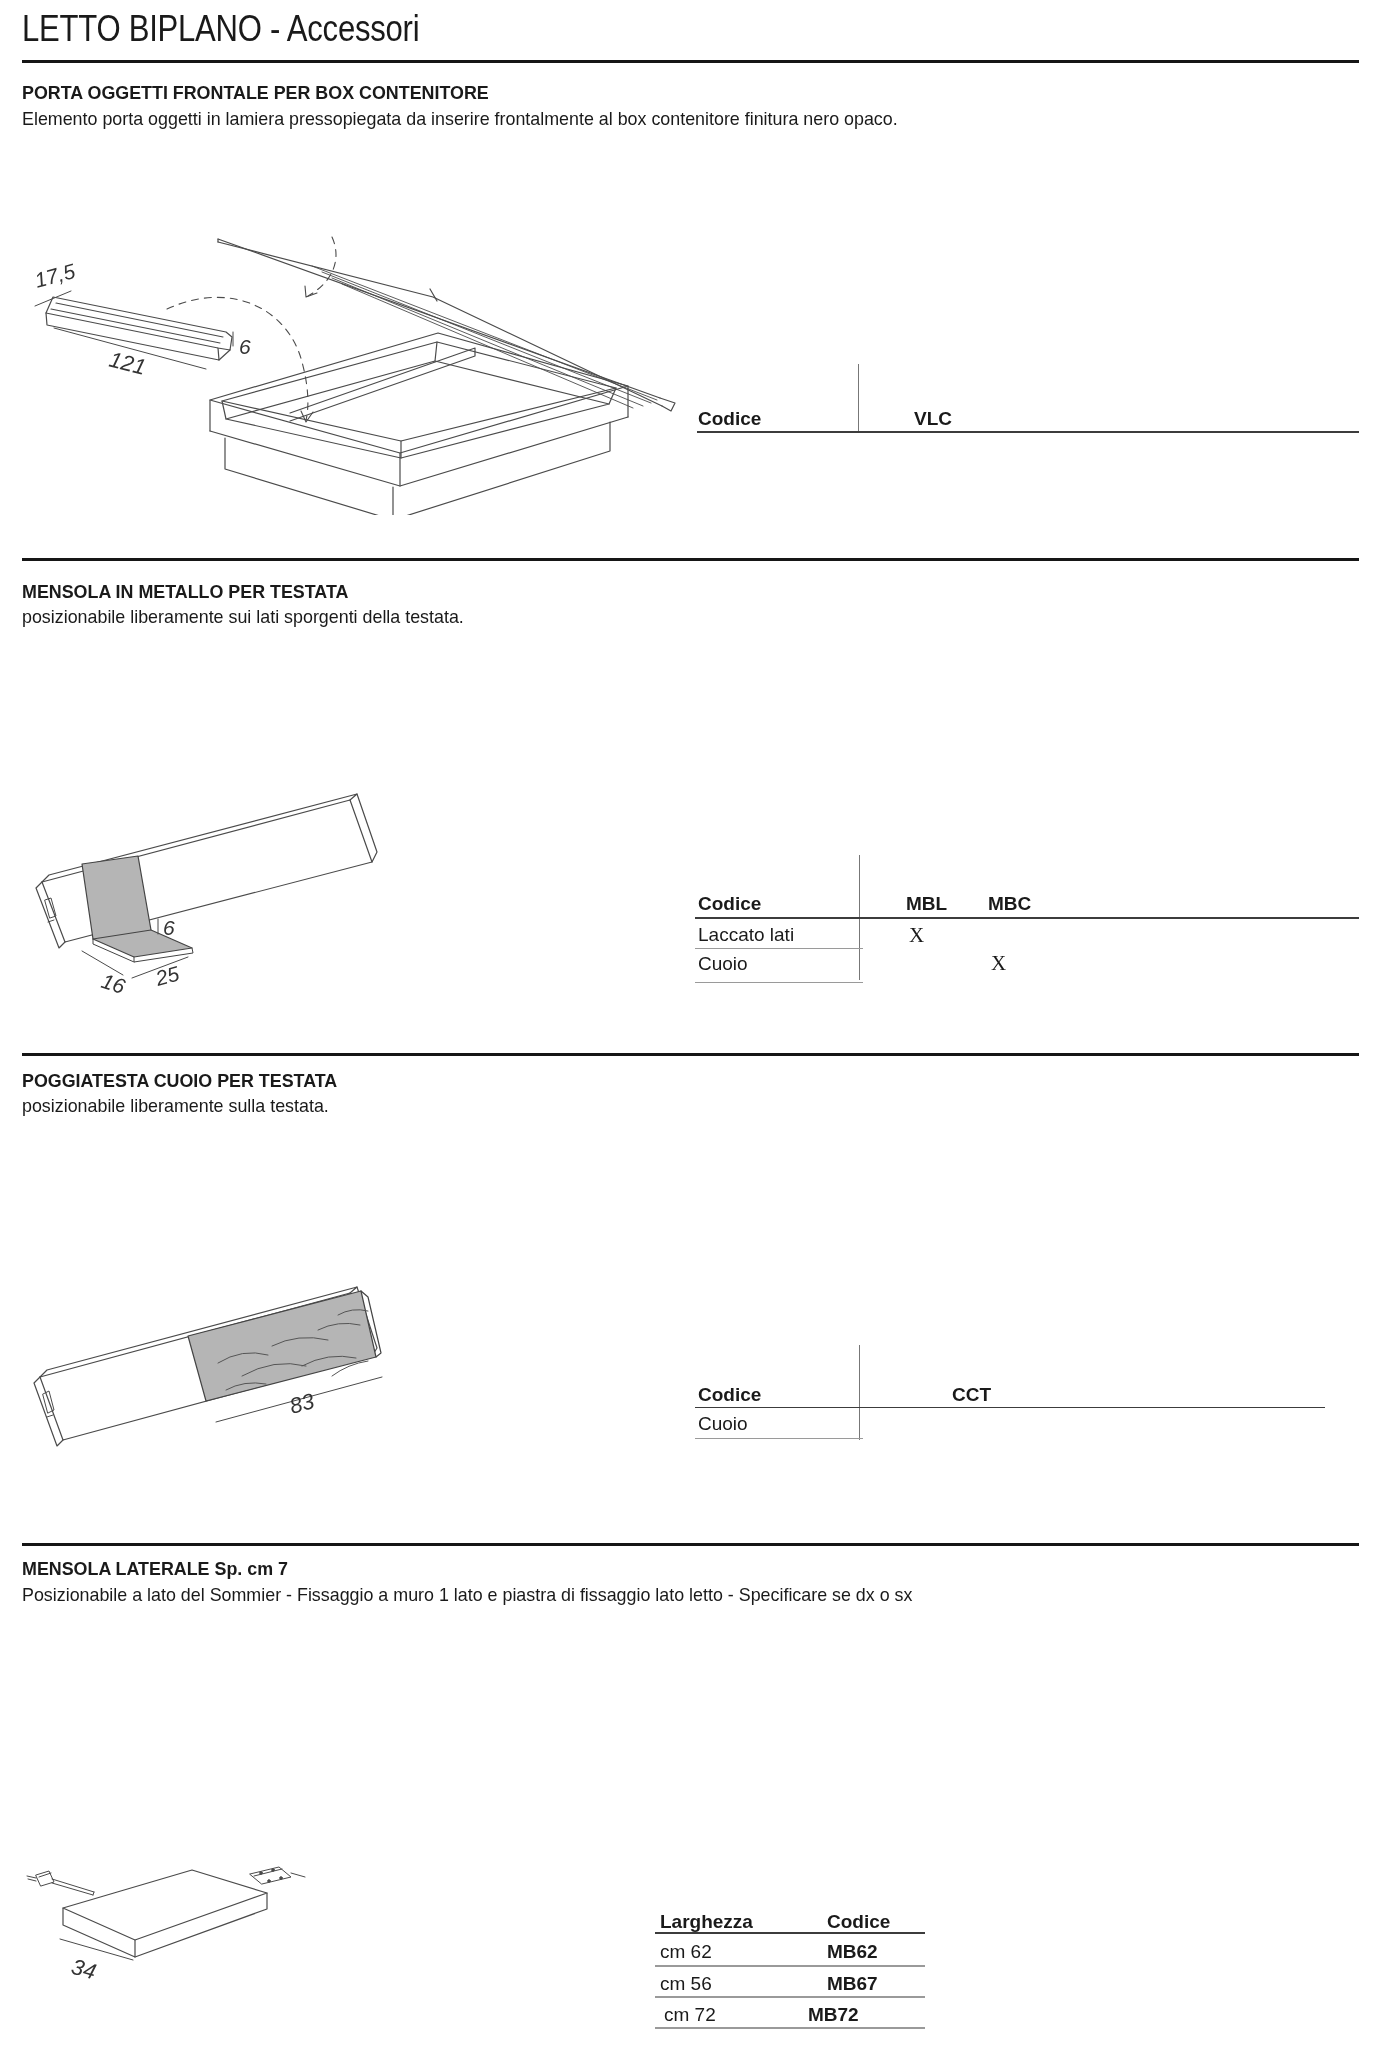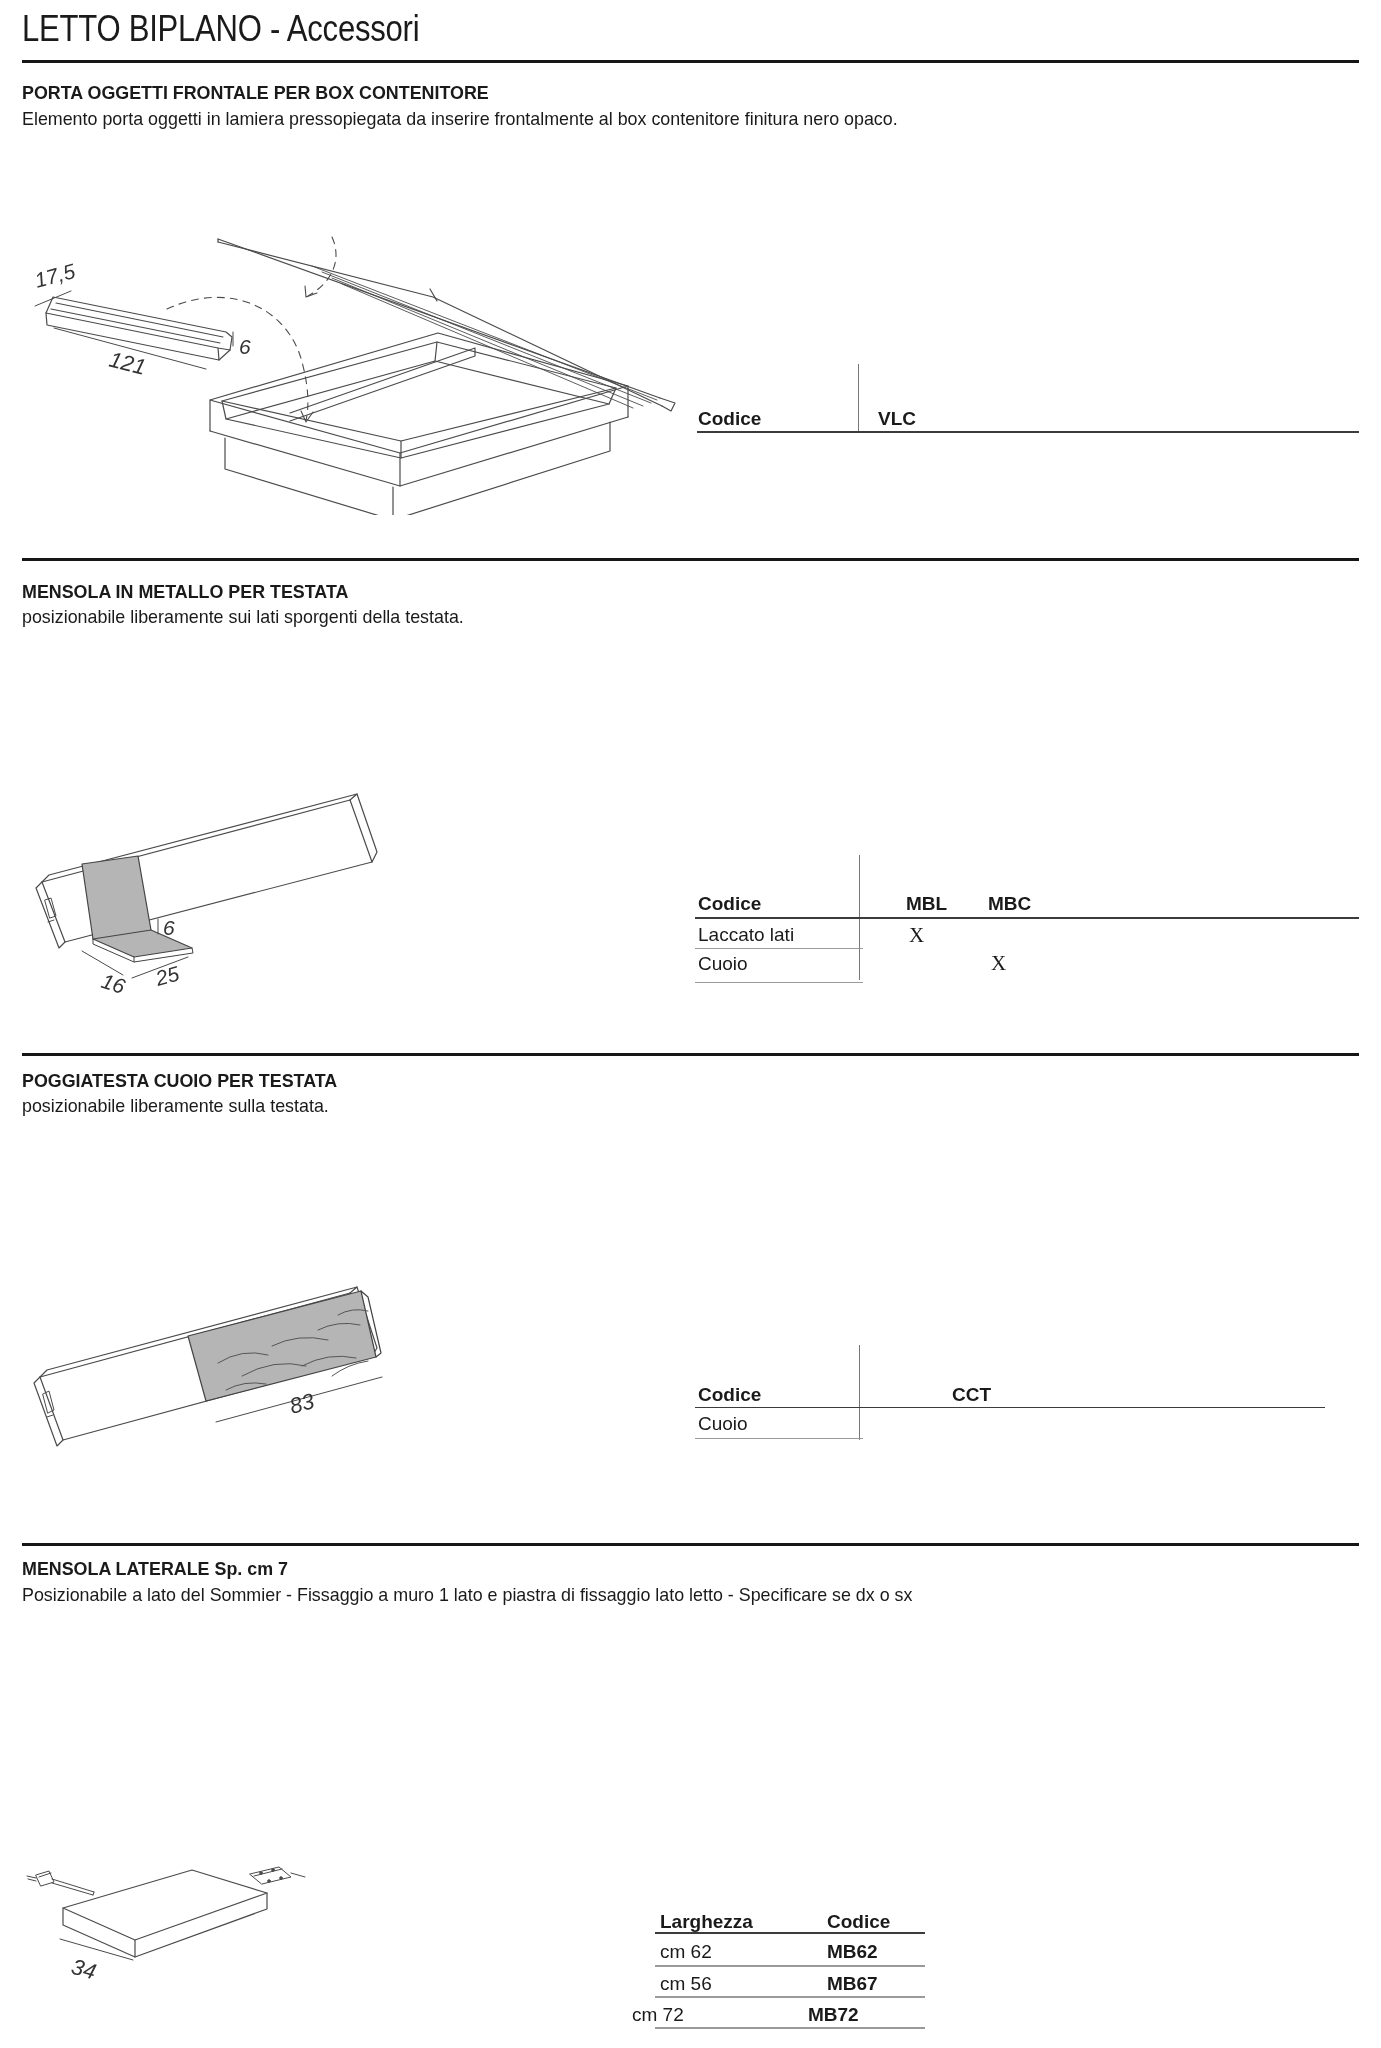--- a/index.html
+++ b/index.html
@@ -74,21 +74,21 @@
         <path d="M286,127 L285,116 M286,127 L297,123"></path>
       </g>
     </g>
     <text x="17" y="118" font-size="21" transform="rotate(-15 17,118)">17,5</text>
     <text x="88" y="196" font-size="22" transform="rotate(14 88,196)">121</text>
     <text x="219" y="184" font-size="21">6</text>
   </svg>
 
   <div class="vline" style="left:858px;top:364px;height:67px"></div>
   <div class="t b" style="left:698px;top:408px">Codice</div>
-  <div class="t b" style="left:878px;top:408px">VLC</div>
+  <div class="t b" style="left:914px;top:408px">VLC</div>
   <div class="hline" style="left:697px;top:431px;width:662px"></div>
 
   <div class="rule" style="top:558px"></div>
 
   <div class="t b cond" style="left:22px;top:581px">MENSOLA IN METALLO PER TESTATA</div>
   <div class="t cond" style="left:22px;top:606px">posizionabile liberamente sui lati sporgenti della testata.</div>
 
   <svg style="left:20px;top:788px" width="390" height="212" viewBox="0 0 390 212">
     <g stroke="#4b4b4b" stroke-width="1.2" fill="none" stroke-linejoin="round" stroke-linecap="round">
       <g>
@@ -203,17 +203,17 @@
   <div class="hline" style="left:655px;top:1932px;width:270px"></div>
 
   <div class="t" style="left:660px;top:1941px">cm 62</div>
   <div class="t b" style="left:827px;top:1941px">MB62</div>
   <div class="rline" style="left:655px;top:1965px;width:270px"></div>
 
   <div class="t" style="left:660px;top:1973px">cm 56</div>
   <div class="t b" style="left:827px;top:1973px">MB67</div>
   <div class="rline" style="left:655px;top:1996px;width:270px"></div>
 
-  <div class="t" style="left:632px;top:2004px">cm 72</div>
+  <div class="t" style="left:664px;top:2004px">cm 72</div>
   <div class="t b" style="left:808px;top:2004px">MB72</div>
   <div class="rline" style="left:655px;top:2027px;width:270px"></div>
 
 </div>
 
 </body></html>

